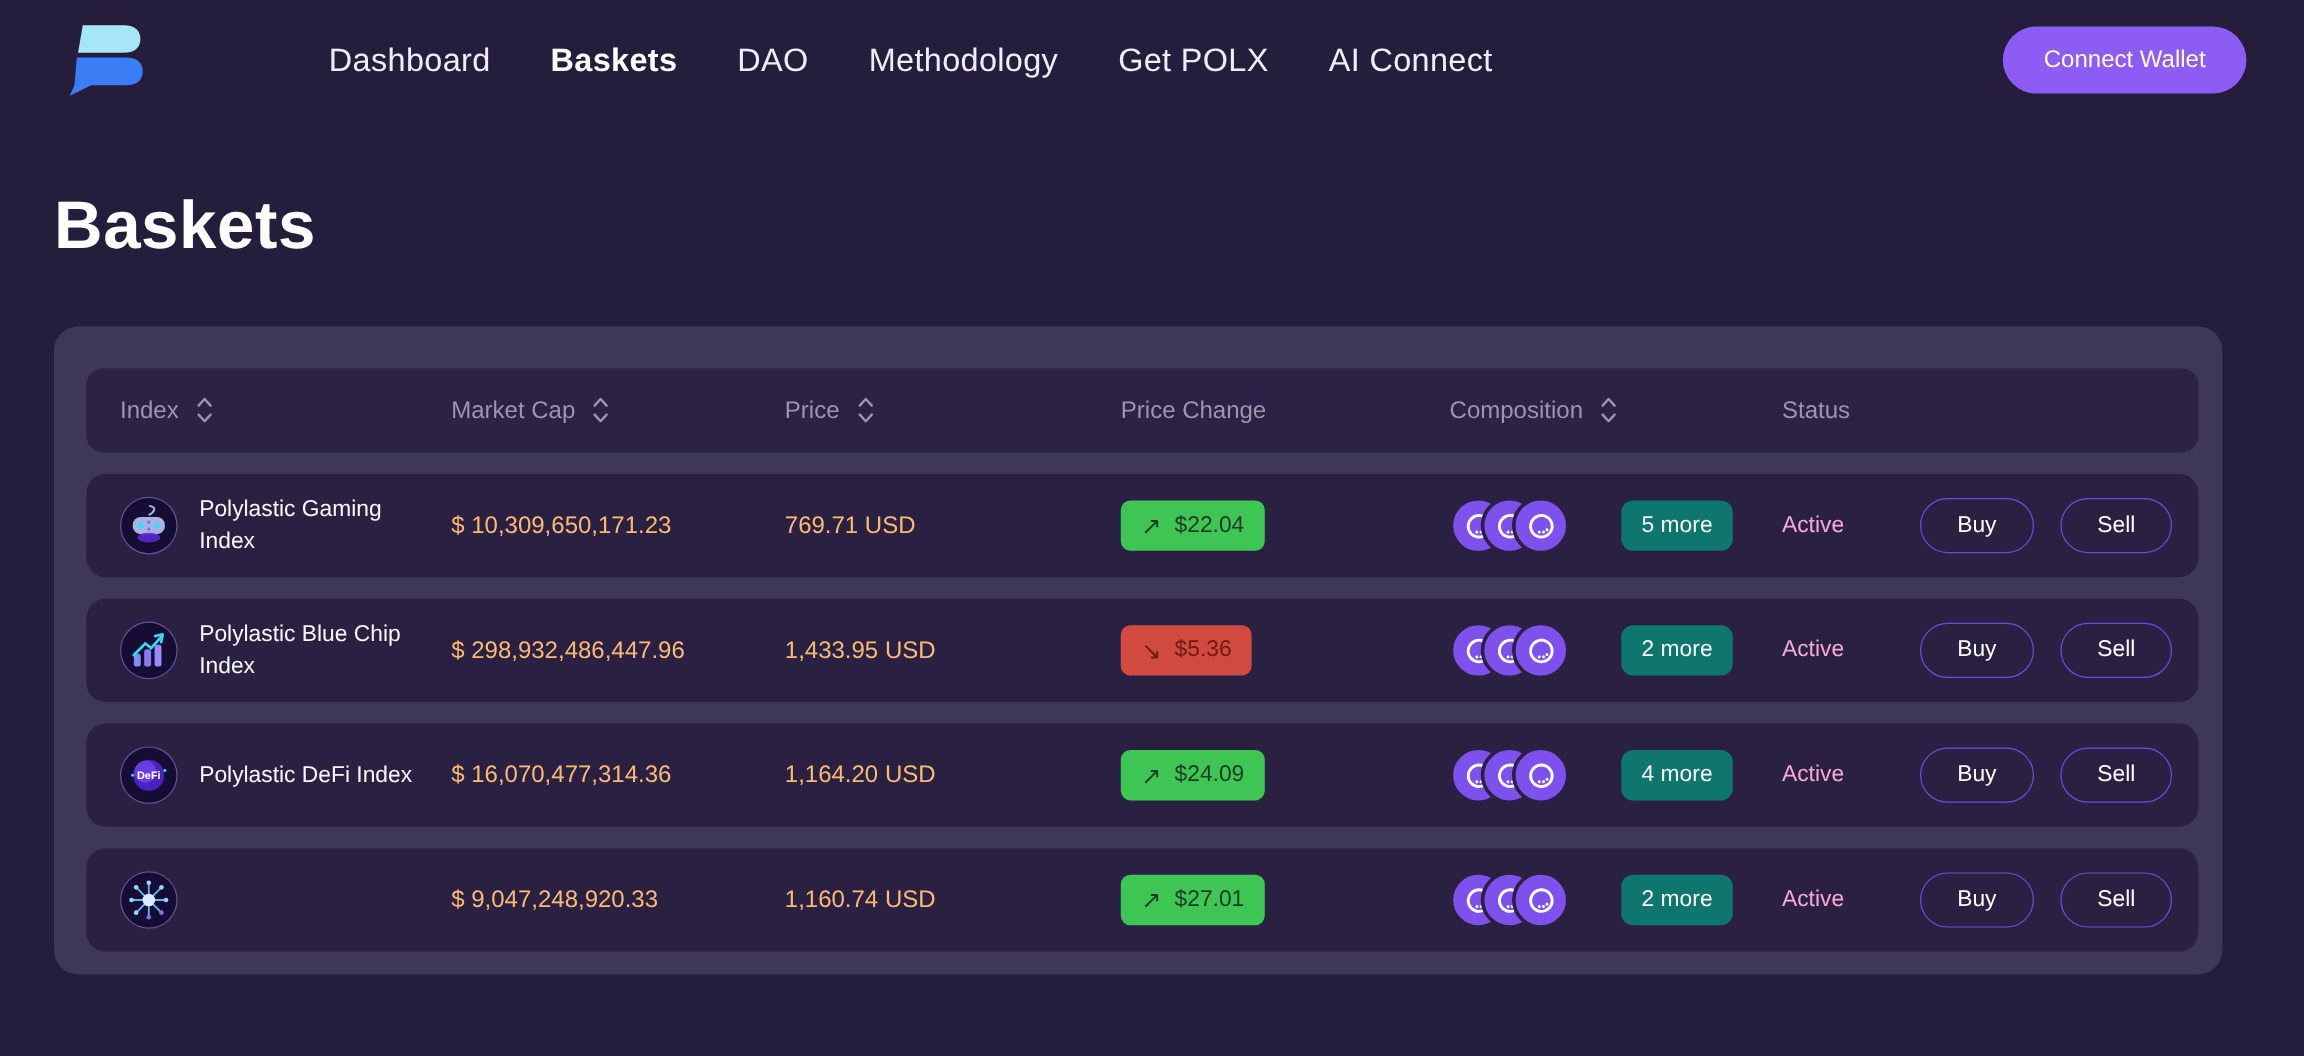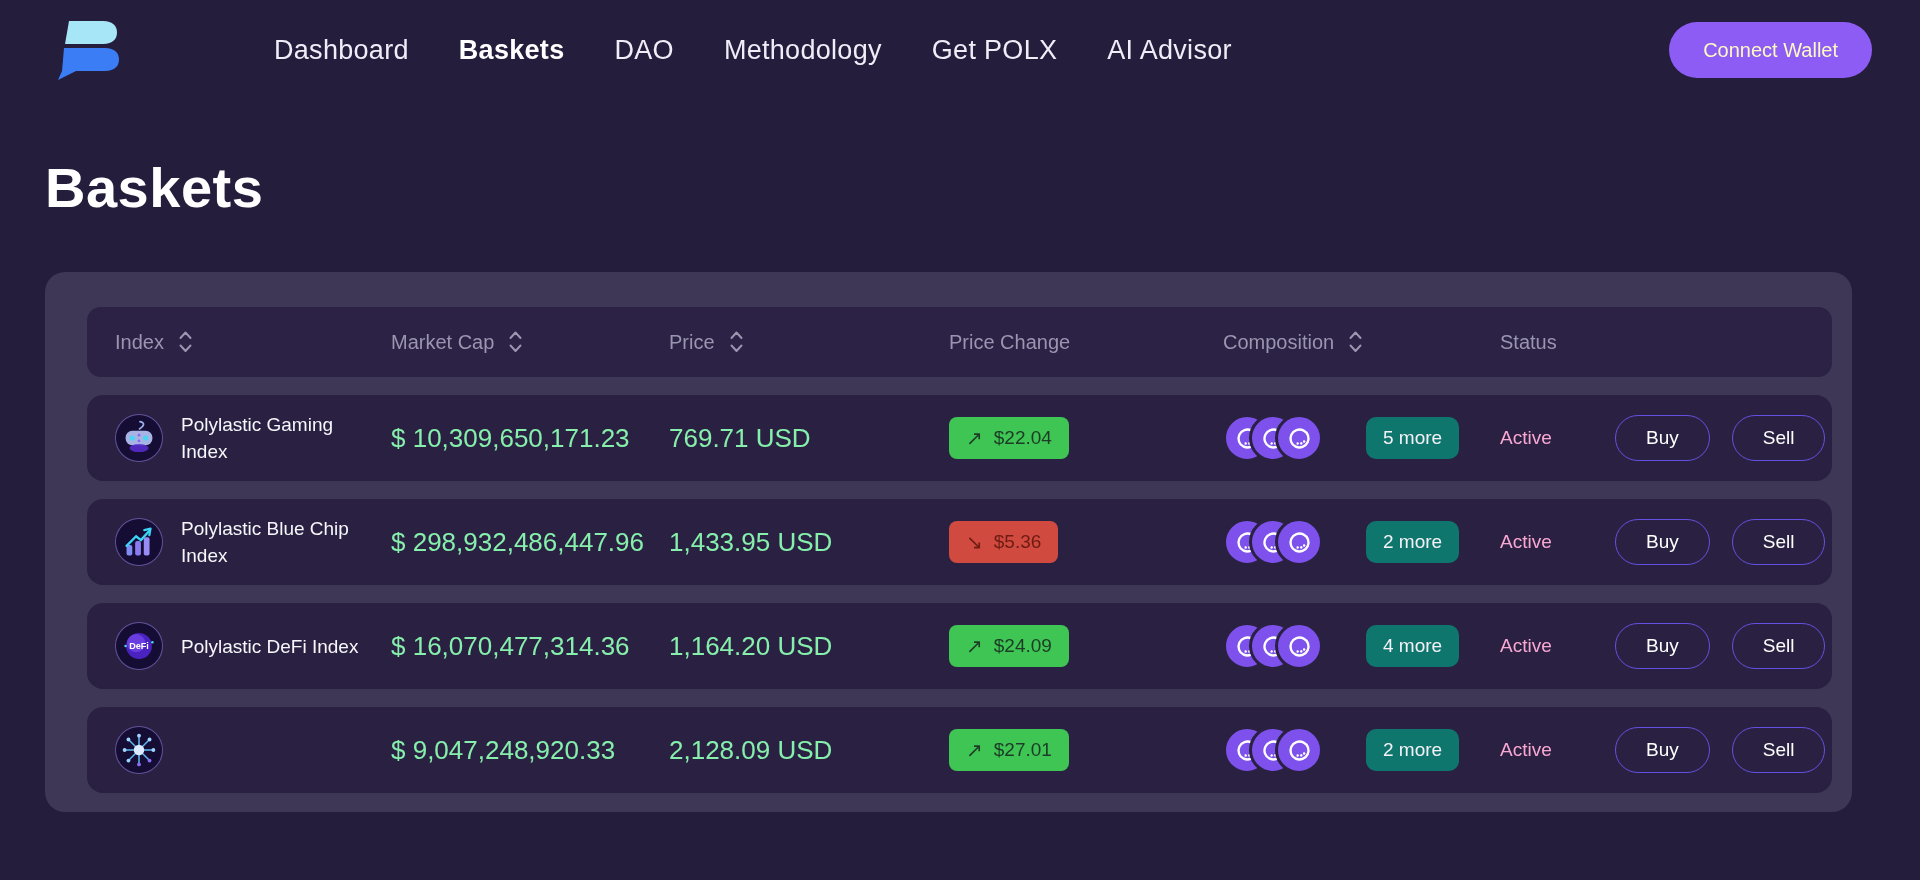--- a/index.html
+++ b/index.html
@@ -28,21 +28,21 @@
 
   
   .page-title {
     margin:56px 0 0 45px; font-size:56px; font-weight:700; color:#ffffff;
     line-height:1.15; letter-spacing:0.5px;
   }
 
   
   .table-card {
     margin:52px 0 0 45px; width:1807px; border-radius:20px;
-    background:#3e3755; padding:35px 20px 19px 42px;
+    background:#3e3755; padding:35px 20px 19px 27px;
   }
   .grid-row {
     display:grid;
     grid-template-columns:276px 278px 280px 274px 277px 115px 1fr;
     padding-left:28px; align-items:center;
   }
   .table-header {
     background:#2b2245; border-radius:14px; height:70px;
     color:#9b95af; font-size:20px;
   }
@@ -54,21 +54,21 @@
   }
 
   
   .cell-name { display:flex; align-items:center; gap:18px; }
   .idx-icon {
     width:48px; height:48px; border-radius:50%; background:#150d33;
     border:1px solid rgba(160,140,240,0.55); flex:0 0 auto;
     display:flex; align-items:center; justify-content:center; overflow:hidden;
   }
   .idx-name { font-size:19px; line-height:27px; color:#f7f6fa; max-width:180px; }
-  .cell-num { font-size:26px; color:#86efac; }
+  .cell-num { font-size:20px; color:#fdba74; }
 
   .price-badge {
     display:inline-flex; align-items:center; gap:11px; justify-self:start;
     height:42px; padding:0 17px; border-radius:8px; font-size:19px;
   }
   .price-badge[data-dir="up"]   { background:#3ec554; color:#1d3b26; }
   .price-badge[data-dir="down"] { background:#d04a40; color:#6e1b12; }
   .price-badge .arrow { font-size:20px; }
 
   .cell-comp { display:flex; align-items:center; }
@@ -98,21 +98,21 @@
   <svg class="logo" viewBox="0 0 80 64">
     <path d="M21 3 L55 3 C65 3 69 8.2 69 14.5 C69 20.8 65 26 55 26 L17 26 Z" fill="#a6e6f7"></path>
     <path d="M16 30 L57 30 C67 30 71 35.2 71 41.5 C71 47.8 67 53 57 53 L28 53 L10 62 L14 53 L14.8 44 Z" fill="#3b7df5"></path>
   </svg>
   <nav class="nav-links">
     <button class="nav-link">Dashboard</button>
     <button class="nav-link active">Baskets</button>
     <button class="nav-link">DAO</button>
     <button class="nav-link">Methodology</button>
     <button class="nav-link">Get POLX</button>
-    <button class="nav-link">AI Advisor</button>
+    <button class="nav-link">AI Connect</button>
   </nav>
   <button class="connect-btn">Connect Wallet</button>
 </header>
 
 <h1 class="page-title">Baskets</h1>
 
 <section class="table-card">
 
   <div class="grid-row table-header">
     <div class="th">
@@ -359,21 +359,21 @@
             <circle cx="35" cy="35" r="2" fill="#8a6cf5"></circle>
           <circle cx="24" cy="39" r="2" fill="#8a6cf5"></circle>
             <circle cx="13" cy="35" r="2" fill="#9fd4ff"></circle>
           <circle cx="9" cy="24" r="2" fill="#9fd4ff"></circle>
             <circle cx="13" cy="13" r="2" fill="#9fd4ff"></circle>
           <circle cx="24" cy="24" r="5.5" fill="#dcebff"></circle>
         </svg>
       </span>
     </div>
     <div class="cell-num">$ 9,047,248,920.33</div>
-    <div class="cell-num">2,128.09 USD</div>
+    <div class="cell-num">1,160.74 USD</div>
     <div class="price-badge" data-dir="up">
       <span class="arrow">↗</span>
       <span>$27.01</span>
     </div>
     <div class="cell-comp">
       <span class="token-circle">
           <svg width="27" height="27" viewBox="0 0 24 24">
             <g transform="rotate(-20 12 12)">
               <circle cx="12" cy="12" r="8" fill="none" stroke="#fff" stroke-width="2.1"></circle>
               <circle cx="9" cy="15.6" r="1.1" fill="#fff"></circle>

